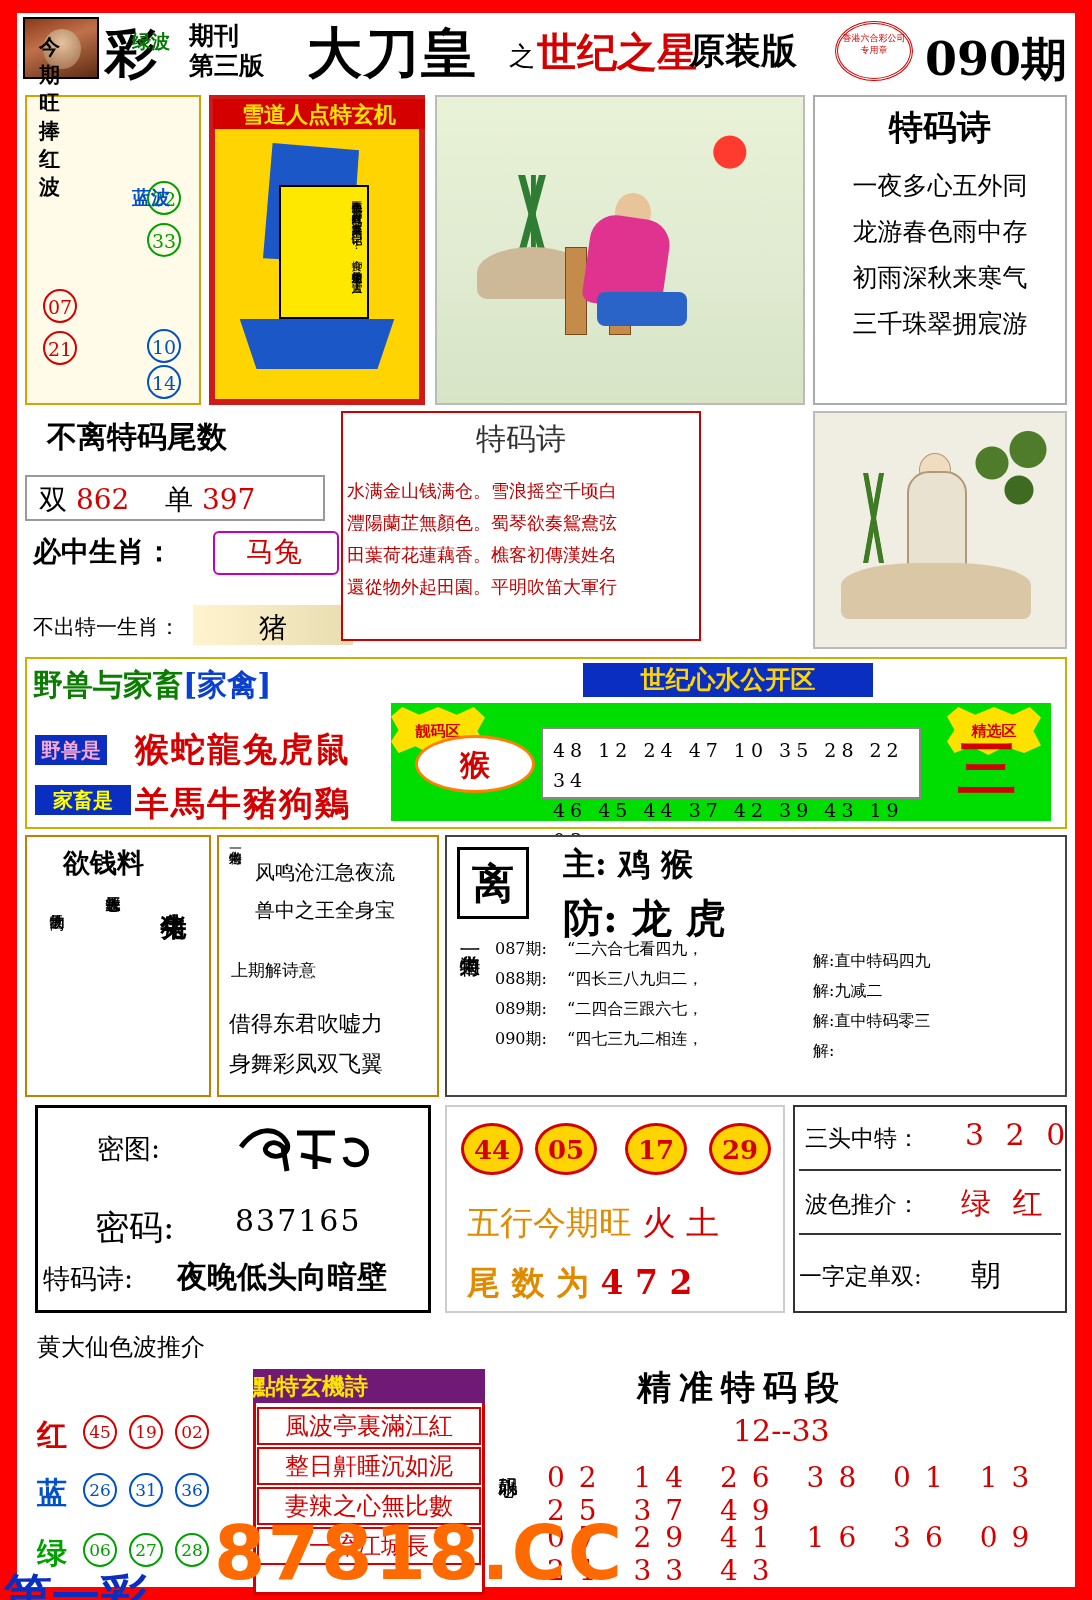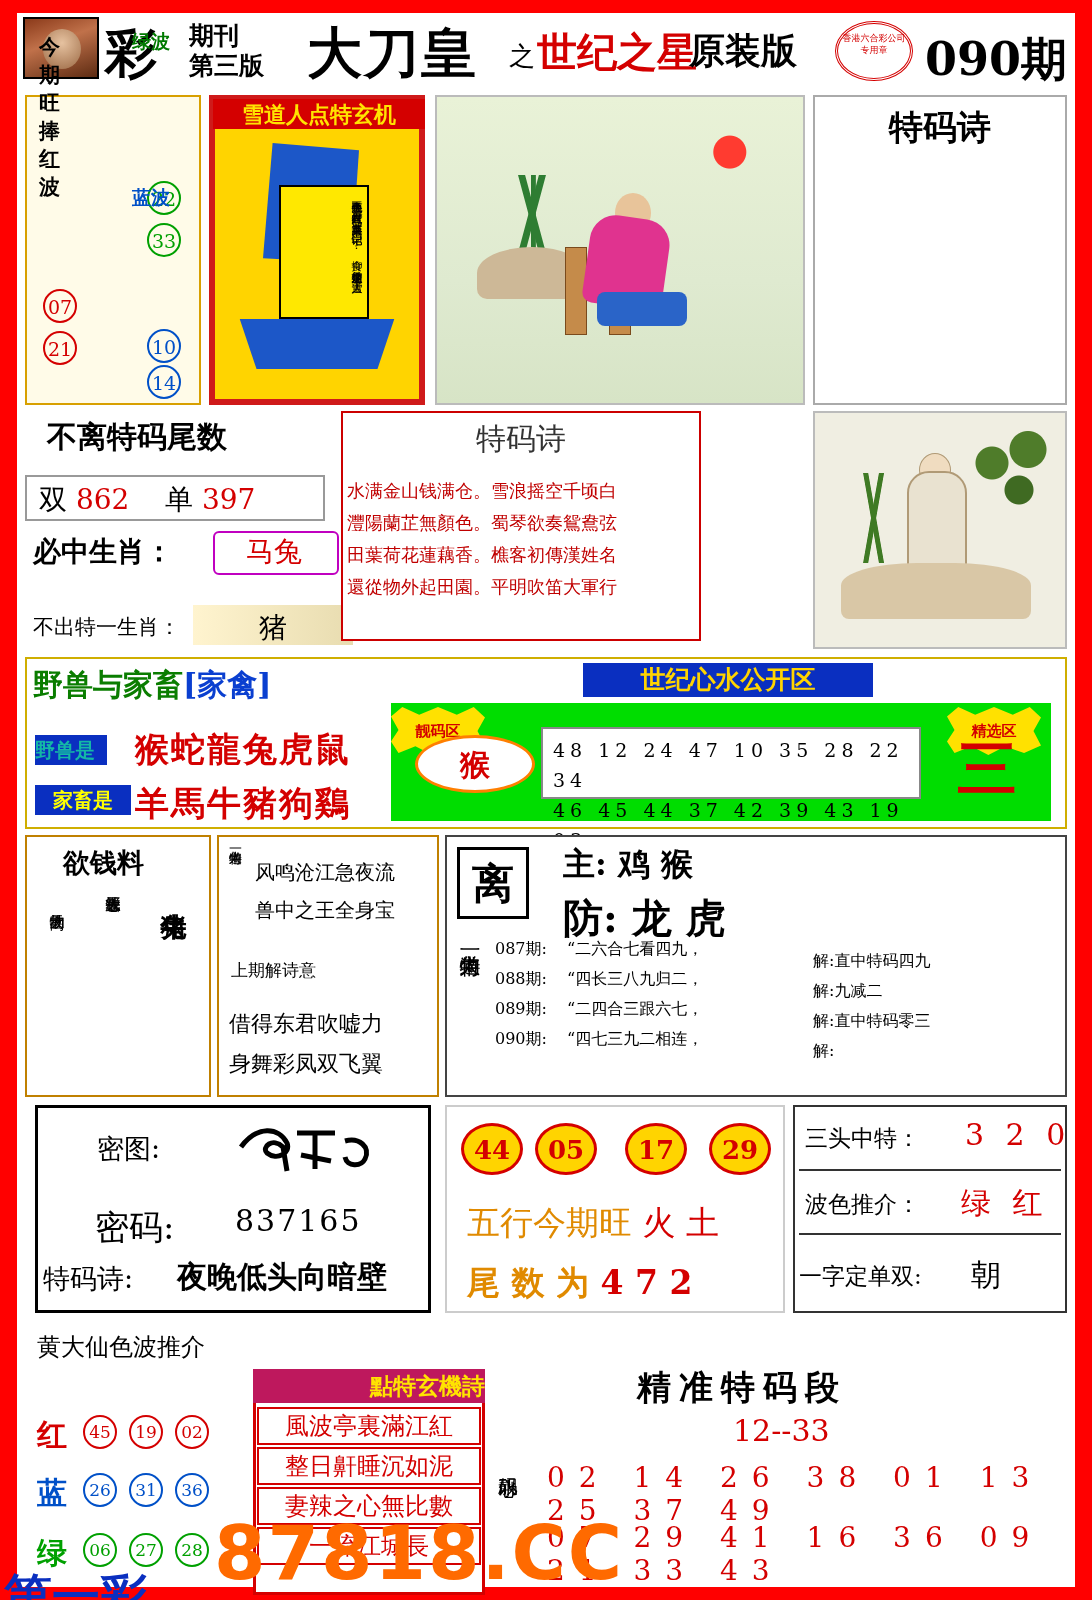--- a/index.html
+++ b/index.html
@@ -97,22 +97,22 @@
      radial-gradient(circle at 30% 40%,#4f7c2a 0 16px,transparent 17px),
      radial-gradient(circle at 70% 25%,#4f7c2a 0 18px,transparent 19px),
      radial-gradient(circle at 60% 70%,#3f6a22 0 14px,transparent 15px);}
   .p2-grass{position:absolute;left:24px;top:60px;width:70px;height:90px;background:
      linear-gradient(80deg,transparent 46%,#3f7a24 47%,#3f7a24 52%,transparent 53%),
      linear-gradient(100deg,transparent 46%,#3f7a24 47%,#3f7a24 52%,transparent 53%);}
   
   .band{position:absolute;left:8px;top:644px;width:1042px;height:172px;border:2px solid #cfae00;background:#fff;box-sizing:border-box;}
   .ys-title{position:absolute;left:16px;top:652px;font-size:30px;font-weight:bold;color:#0a7d00;font-family:"DejaVu Serif",serif;}
   .ys-title .brk{color:#0a3fd0;}
-  .ys-row1-lab{position:absolute;left:18px;top:722px;width:72px;height:30px;background:#0a2fc0;color:#14b8a6;
-    font-size:20px;font-weight:bold;line-height:30px;font-family:"DejaVu Serif",serif;}
+  .ys-row1-lab{position:absolute;left:18px;top:722px;width:72px;height:30px;background:#0a2fc0;color:#f9a8d4;
+    font-size:20px;font-weight:bold;text-align:center;line-height:30px;font-family:"DejaVu Serif",serif;}
   .ys-row2-lab{position:absolute;left:18px;top:772px;width:96px;height:30px;background:#0a2fc0;color:#ff0;
     font-size:20px;font-weight:bold;text-align:center;line-height:30px;font-family:"DejaVu Serif",serif;}
   .ys-row1{position:absolute;left:118px;top:714px;font-size:34px;font-weight:bold;color:#d40000;font-family:"DejaVu Serif",serif;letter-spacing:2px;}
   .ys-row2{position:absolute;left:118px;top:768px;font-size:34px;font-weight:bold;color:#d40000;font-family:"DejaVu Serif",serif;letter-spacing:2px;}
   .sj-title{position:absolute;left:566px;top:650px;width:290px;height:34px;background:#0a2fc0;color:#ffd400;
     font-size:25px;font-weight:bold;text-align:center;line-height:34px;font-family:"DejaVu Serif",serif;}
   .green-panel{position:absolute;left:374px;top:690px;width:660px;height:118px;background:#00dd00;}
   .oval{position:absolute;left:398px;top:722px;width:120px;height:58px;background:#fff;border:3px solid #ff7f00;border-radius:50%;
     text-align:center;line-height:54px;font-size:30px;font-weight:bold;color:#d40000;font-family:"DejaVu Serif",serif;box-sizing:border-box;}
   .numgrid{position:absolute;left:524px;top:714px;width:380px;height:72px;background:#fff;border:2px solid #888;box-sizing:border-box;
@@ -172,22 +172,22 @@
   .r3-val{position:absolute;font-size:30px;color:#d40000;font-family:"DejaVu Serif",serif;letter-spacing:6px;}
   
   .hdx-lab{position:absolute;left:20px;top:1318px;font-size:24px;color:#000;font-family:"DejaVu Serif",serif;}
   .hdx-row{position:absolute;left:20px;width:210px;height:46px;}
   .hdx-name{position:absolute;left:0;top:4px;font-size:30px;font-weight:bold;font-family:"DejaVu Serif",serif;}
   .sb{position:absolute;width:34px;height:34px;border-radius:50%;border:2px solid #d40000;color:#d40000;
     font-size:17px;text-align:center;line-height:30px;box-sizing:border-box;font-family:"DejaVu Serif",serif;}
   .sb.b{border-color:#0050c8;color:#0050c8;}
   .sb.g{border-color:#00a000;color:#00a000;}
   .b-dian{left:236px;top:1356px;width:232px;height:226px;border:3px solid #d40000;background:#fff;}
-  .dian-title{position:absolute;left:236px;top:1356px;width:232px;height:34px;background:#be185d;color:#ffe400;
-    font-size:23px;font-weight:bold;text-align:right;line-height:34px;font-family:"DejaVu Serif",serif;}
+  .dian-title{position:absolute;left:236px;top:1356px;width:232px;height:34px;background:#701a75;color:#ffe400;
+    font-size:23px;font-weight:bold;text-align:left;line-height:34px;font-family:"DejaVu Serif",serif;}
   .dian-line{position:absolute;left:240px;width:224px;height:38px;border:2px solid #d40000;box-sizing:border-box;
     text-align:center;line-height:34px;font-size:24px;color:#d40000;font-family:"DejaVu Serif",serif;}
   .jz-title{position:absolute;left:620px;top:1352px;font-size:34px;font-weight:bold;color:#000;
     font-family:"DejaVu Serif",serif;letter-spacing:8px;}
   .jz-range{position:absolute;left:716px;top:1400px;font-size:30px;color:#d40000;font-family:"DejaVu Serif",serif;}
   .xs-lab{position:absolute;left:480px;top:1450px;font-size:19px;color:#000;writing-mode:vertical-rl;
     text-orientation:upright;line-height:24px;font-family:"DejaVu Serif",serif;}
   .jz-nums1{position:absolute;left:530px;top:1448px;font-size:28px;color:#d40000;font-family:"DejaVu Serif",serif;letter-spacing:14px;}
   .jz-nums2{position:absolute;left:530px;top:1508px;font-size:28px;color:#d40000;font-family:"DejaVu Serif",serif;letter-spacing:14px;}
   .watermark{position:absolute;left:0;top:1510px;width:1092px;height:88px;}
@@ -242,20 +242,26 @@
       <div class="p-post" style="left:128px;"></div>
       <div class="p-post" style="left:172px;"></div>
       <div class="p-head"></div>
       <div class="p-man"></div>
       <div class="p-leg"></div>
     </div>
   </div>
 
   <div class="box b-shi"></div>
   <div class="shi-title">特码诗</div>
+  <div class="shi-lines">
+    <div>一夜多心五外同</div>
+    <div>龙游春色雨中存</div>
+    <div>初雨深秋来寒气</div>
+    <div>三千珠翠拥宸游</div>
+  </div>
 
   <div class="wei-title">不离特码尾数</div>
   <div class="box b-ds"></div>
   <div class="ds-txt">
     <span>双</span>
     <span class="r">862</span>
     &nbsp;&nbsp;
     <span>单</span>
     <span class="r">397</span>
   </div>

